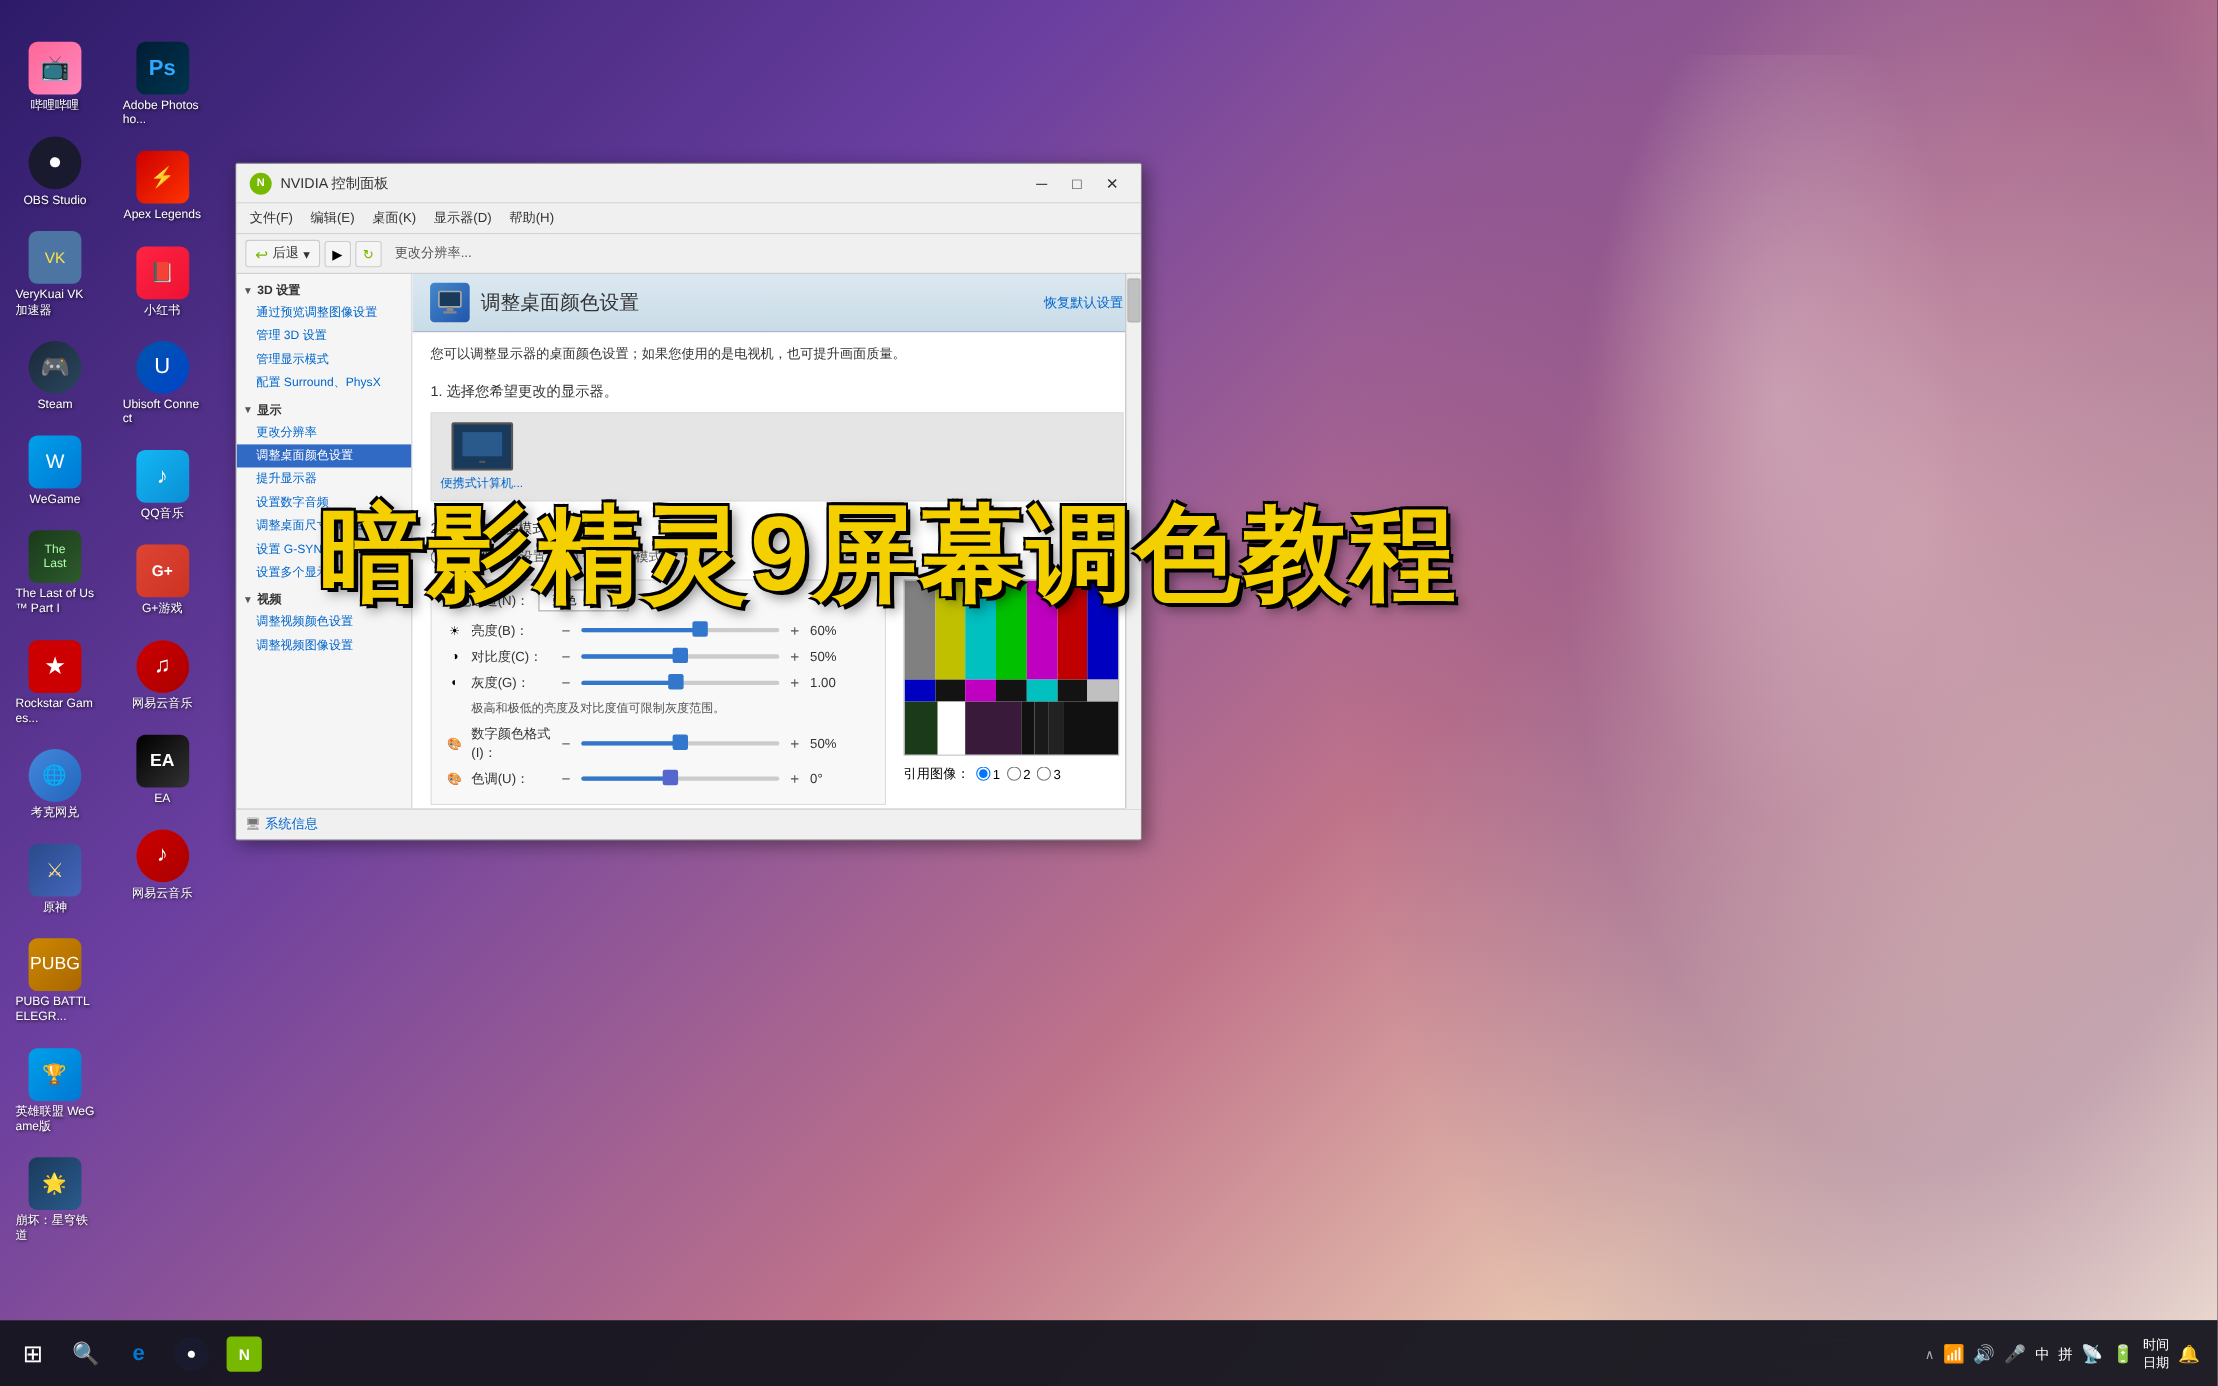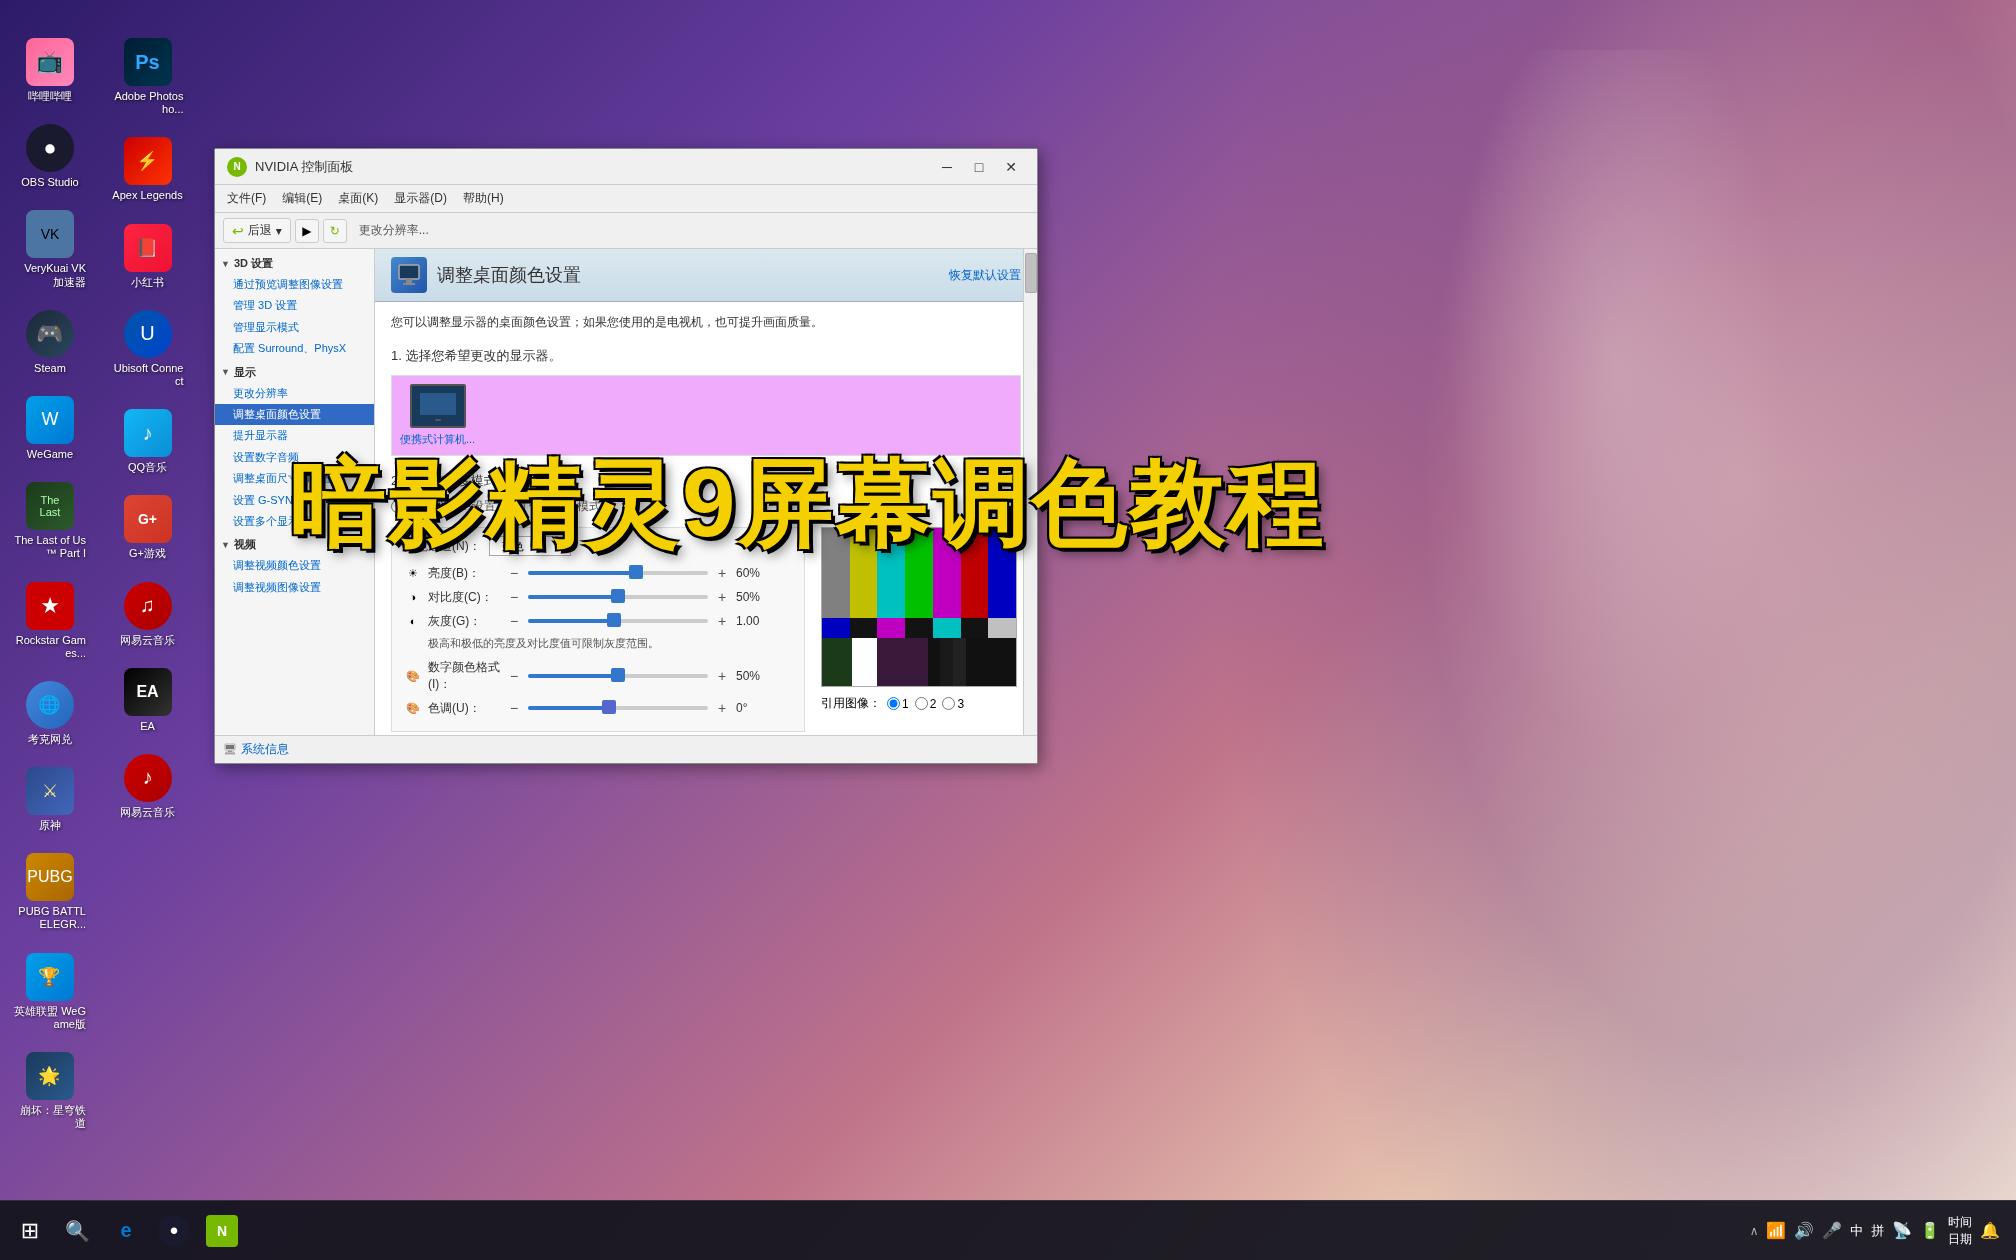--- a/index.html
+++ b/index.html
@@ -51,21 +51,21 @@
       display: flex;
       align-items: center;
       justify-content: center;
       font-size: 24px;
       margin-bottom: 4px;
     }
 
     .icon-label {
       color: white;
       font-size: 11px;
-      text-align: right;
+      text-align: left;
       text-shadow: 1px 1px 3px rgba(0,0,0,0.8);
       line-height: 1.2;
       word-break: break-all;
     }
 
     
     .taskbar {
       position: absolute;
       bottom: 0;
       left: 0;
@@ -364,21 +364,21 @@
     }
 
     
     .monitor-section {
       display: flex;
       align-items: flex-start;
       gap: 12px;
       margin-bottom: 16px;
       padding: 8px;
       border: 1px solid #ddd;
-      background: #f0abfc;
+      background: #e5e5e5;
     }
 
     .monitor-icon-container {
       display: flex;
       flex-direction: column;
       align-items: center;
     }
 
     .monitor-icon {
       width: 56px;
@@ -590,21 +590,21 @@
 
   <div class="desktop-icon">
     <div class="icon-img" style="background:linear-gradient(135deg,#ff6699,#ff88bb);color:white;font-size:22px;">📺</div>
     <div class="icon-label">哔哩哔哩</div>
   </div>
   <div class="desktop-icon">
     <div class="icon-img" style="background:#1a1a2e;color:white;border-radius:50%;font-size:20px;">⏺</div>
     <div class="icon-label">OBS Studio</div>
   </div>
   <div class="desktop-icon">
-    <div class="icon-img" style="background:#4c75a3;color:#000000;font-size:14px;">VK</div>
+    <div class="icon-img" style="background:#4c75a3;color:#fde047;font-size:14px;">VK</div>
     <div class="icon-label">VeryKuai VK加速器</div>
   </div>
   <div class="desktop-icon">
     <div class="icon-img" style="background:linear-gradient(135deg,#1b2838,#2a475e);border-radius:50%;color:white;font-size:22px;">🎮</div>
     <div class="icon-label">Steam</div>
   </div>
   <div class="desktop-icon">
     <div class="icon-img" style="background:linear-gradient(135deg,#00a0e9,#0078d4);color:white;font-size:18px;">W</div>
     <div class="icon-label">WeGame</div>
   </div>

